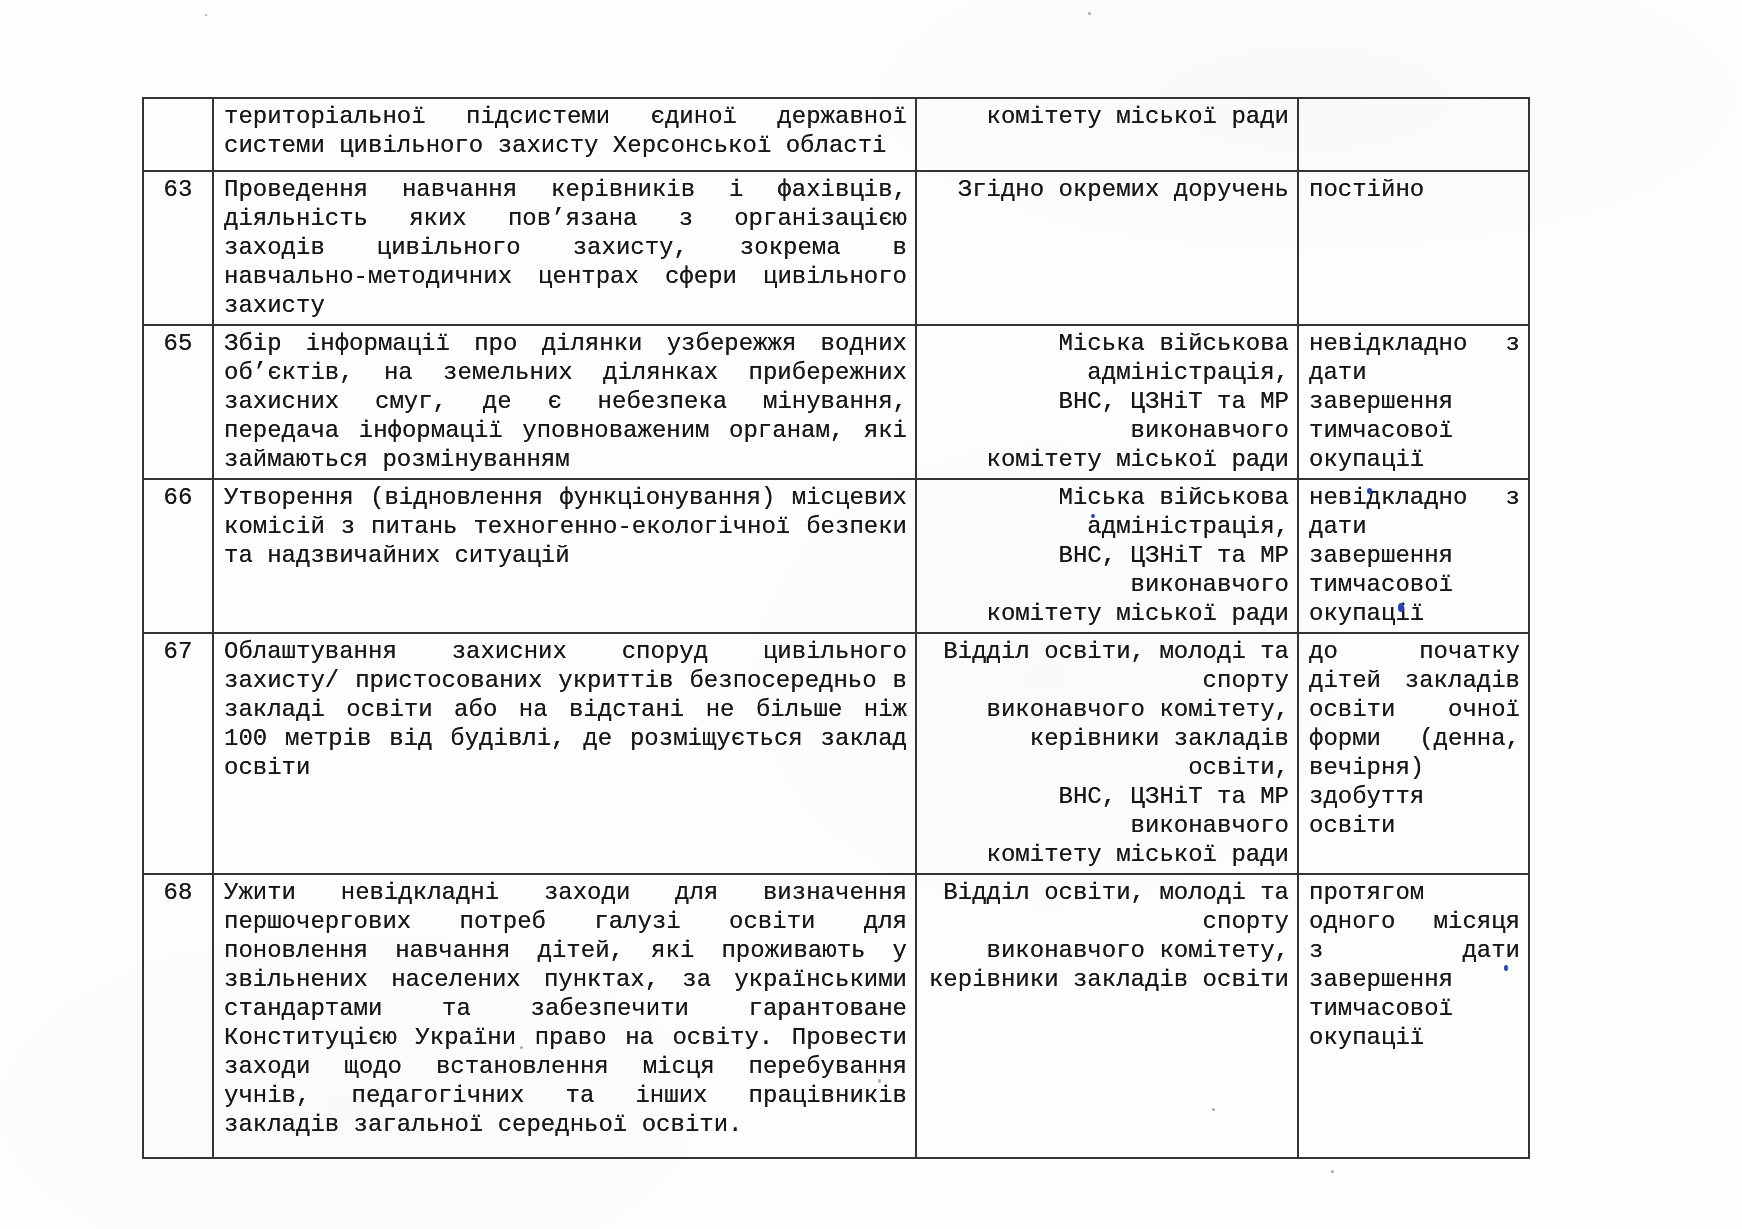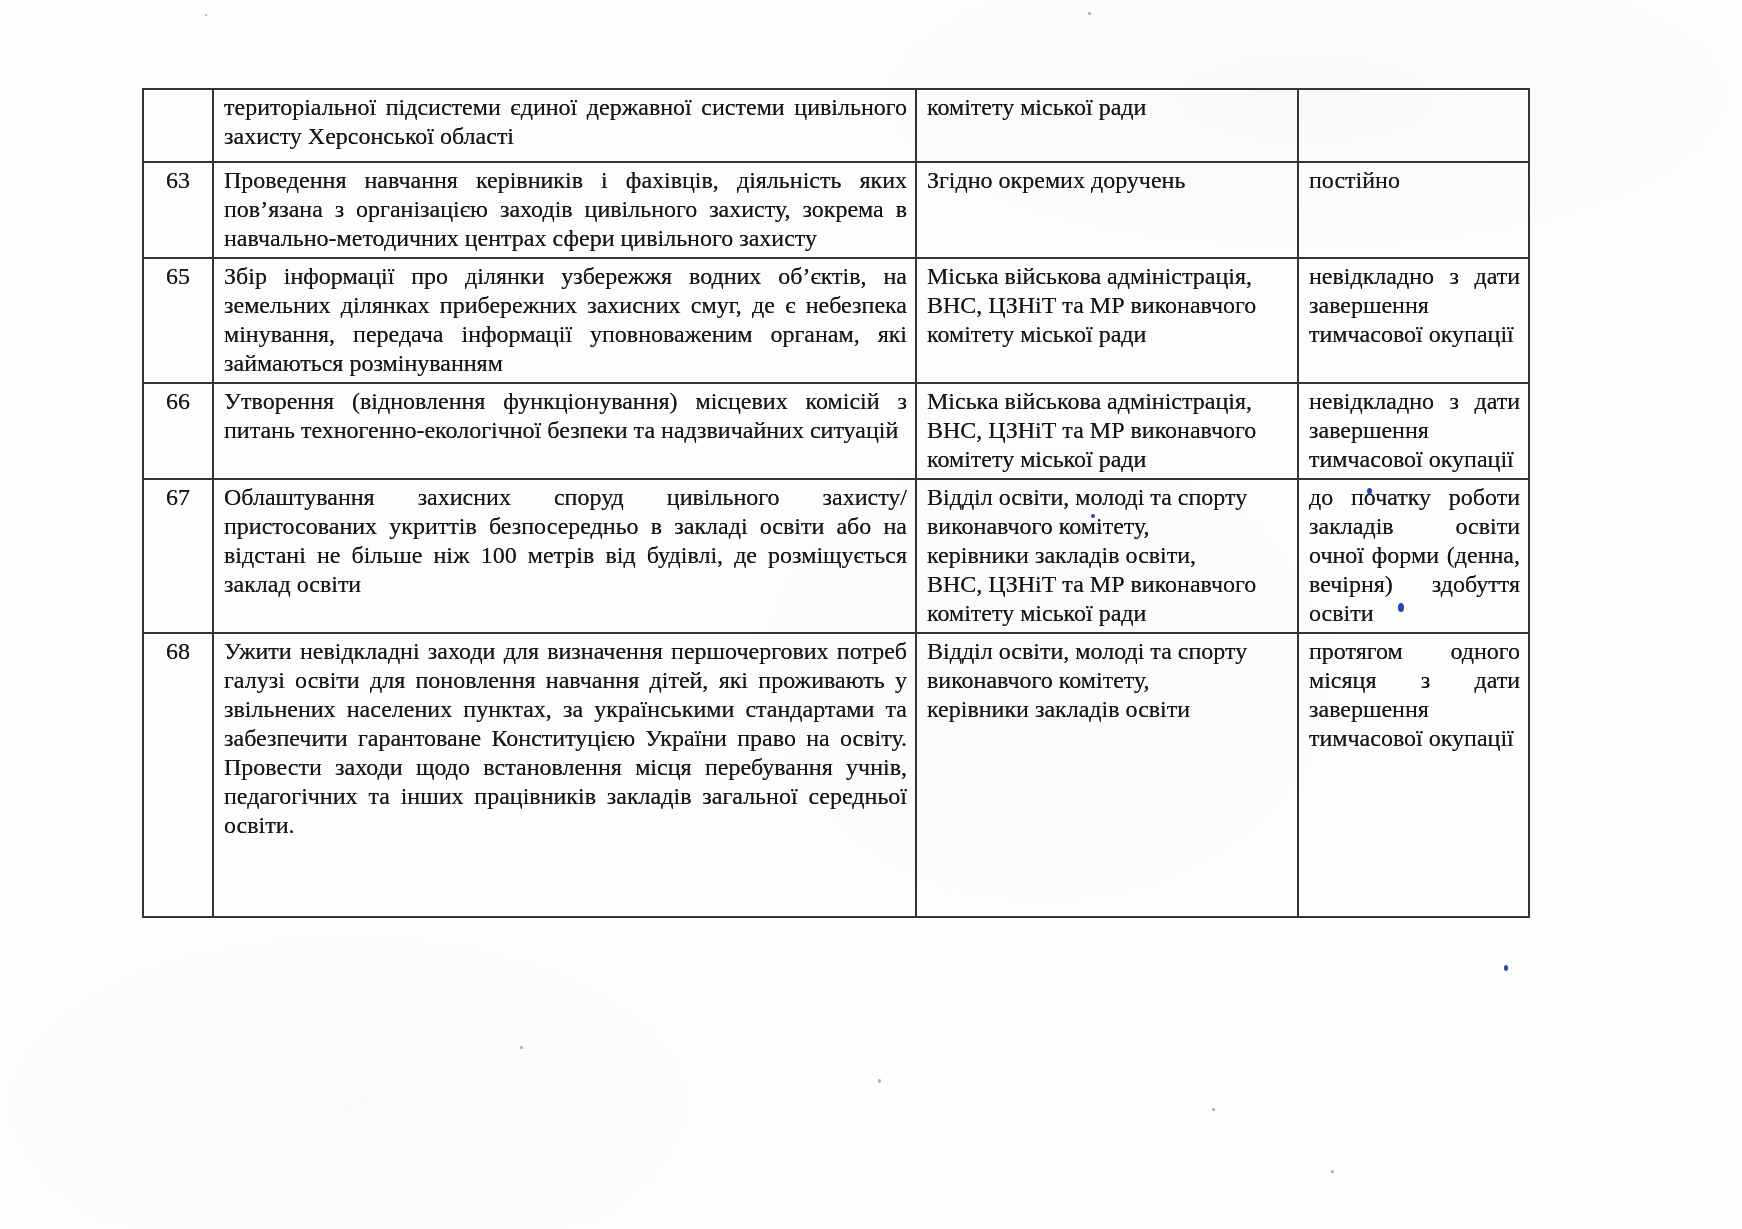--- a/index.html
+++ b/index.html
@@ -10,33 +10,33 @@
     color:#161616;
   }
   .paper-texture{
     position:absolute;inset:0;pointer-events:none;
     background:
       radial-gradient(ellipse 600px 300px at 20% 90%, rgba(0,0,0,0.012), transparent 70%),
       radial-gradient(ellipse 700px 250px at 75% 8%, rgba(0,0,0,0.015), transparent 70%),
       radial-gradient(ellipse 500px 400px at 60% 55%, rgba(0,0,0,0.01), transparent 70%);
   }
   table.measures{
-    position:absolute;left:142px;top:88px;width:1386px;
-    border-collapse:collapse;table-layout:fixed;
+    position:absolute;left:142px;top:97px;width:1386px;
+    border-collapse:collapse;table-layout:fixed;font-family:Liberation Mono, monospace;
   }
   td{
     border:2px solid #343434;
     vertical-align:top;
     font-size:24px;line-height:29px;
     padding:3px 8px 4px 10px;
     text-shadow:0 0 0.4px rgba(20,20,20,0.75);
   }
   td.c-num{ text-align:center;padding:3px 2px; }
   td.c-measure{ text-align:justify; }
-  td.c-resp{ white-space:pre-line;text-align:left; }
+  td.c-resp{ white-space:pre-line;text-align:right; }
   td.c-deadline{ text-align:justify; }
   .speck{ position:absolute;border-radius:50%;pointer-events:none; }
   .speck.blue{ background:#2743b8; }
   .speck.gray{ background:#a9a9a6; }
 </style>
 </head>
 <body>
 
 <div class="paper-texture"></div>
 
@@ -77,21 +77,21 @@
     <td class="c-deadline">невідкладно з дати завершення тимчасової окупації</td>
   </tr>
       <tr style="height: 143px;">
     <td class="c-num">67</td>
     <td class="c-measure">Облаштування захисних споруд цивільного захисту/ пристосованих укриттів безпосередньо в закладі освіти або на відстані не більше ніж 100 метрів від будівлі, де розміщується заклад освіти</td>
     <td class="c-resp">Відділ освіти, молоді та спорту
 виконавчого комітету,
 керівники закладів освіти,
 ВНС, ЦЗНіТ та МР виконавчого
 комітету міської ради</td>
-    <td class="c-deadline">до початку роботи закладів освіти очної форми (денна, вечірня) здобуття освіти</td>
+    <td class="c-deadline">до початку дітей закладів освіти очної форми (денна, вечірня) здобуття освіти</td>
   </tr>
       <tr style="height: 284px;">
     <td class="c-num">68</td>
     <td class="c-measure">Ужити невідкладні заходи для визначення першочергових потреб галузі освіти для поновлення навчання дітей, які проживають у звільнених населених пунктах, за українськими стандартами та забезпечити гарантоване Конституцією України право на освіту. Провести заходи щодо встановлення місця перебування учнів, педагогічних та інших працівників закладів загальної середньої освіти.</td>
     <td class="c-resp">Відділ освіти, молоді та спорту
 виконавчого комітету,
 керівники закладів освіти</td>
     <td class="c-deadline">протягом одного місяця з дати завершення тимчасової окупації</td>
   </tr>
     </tbody>

